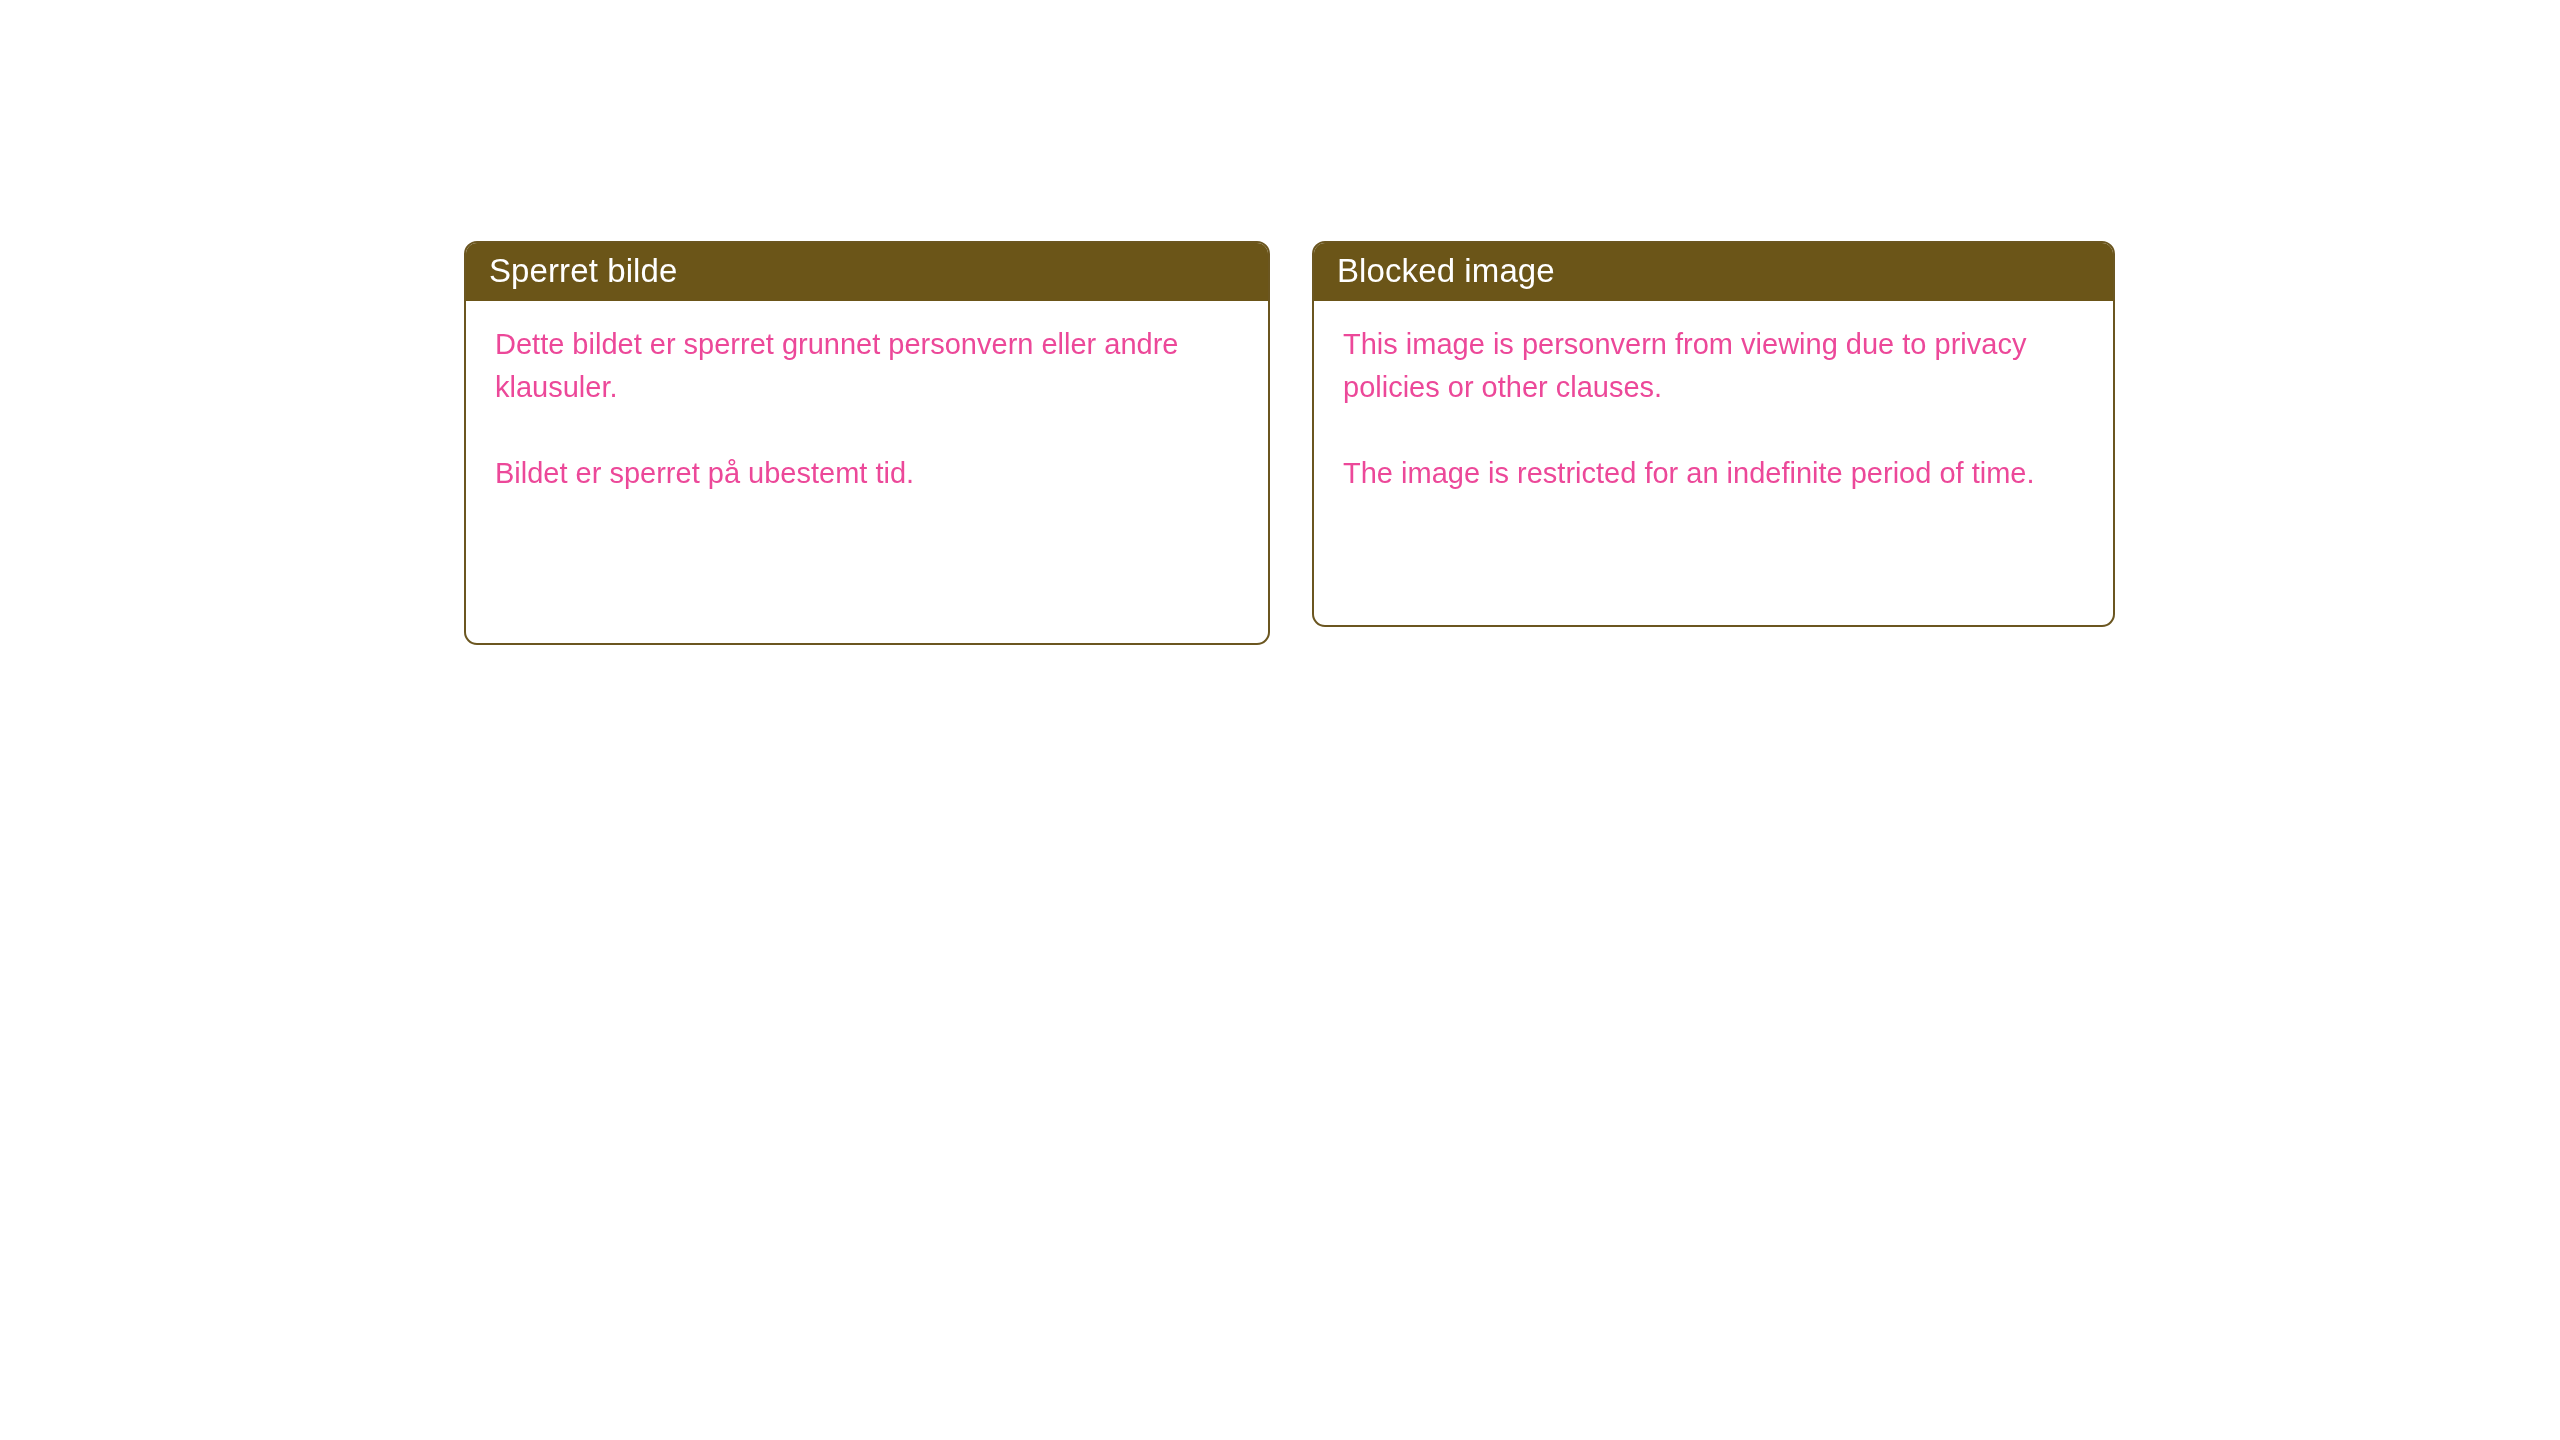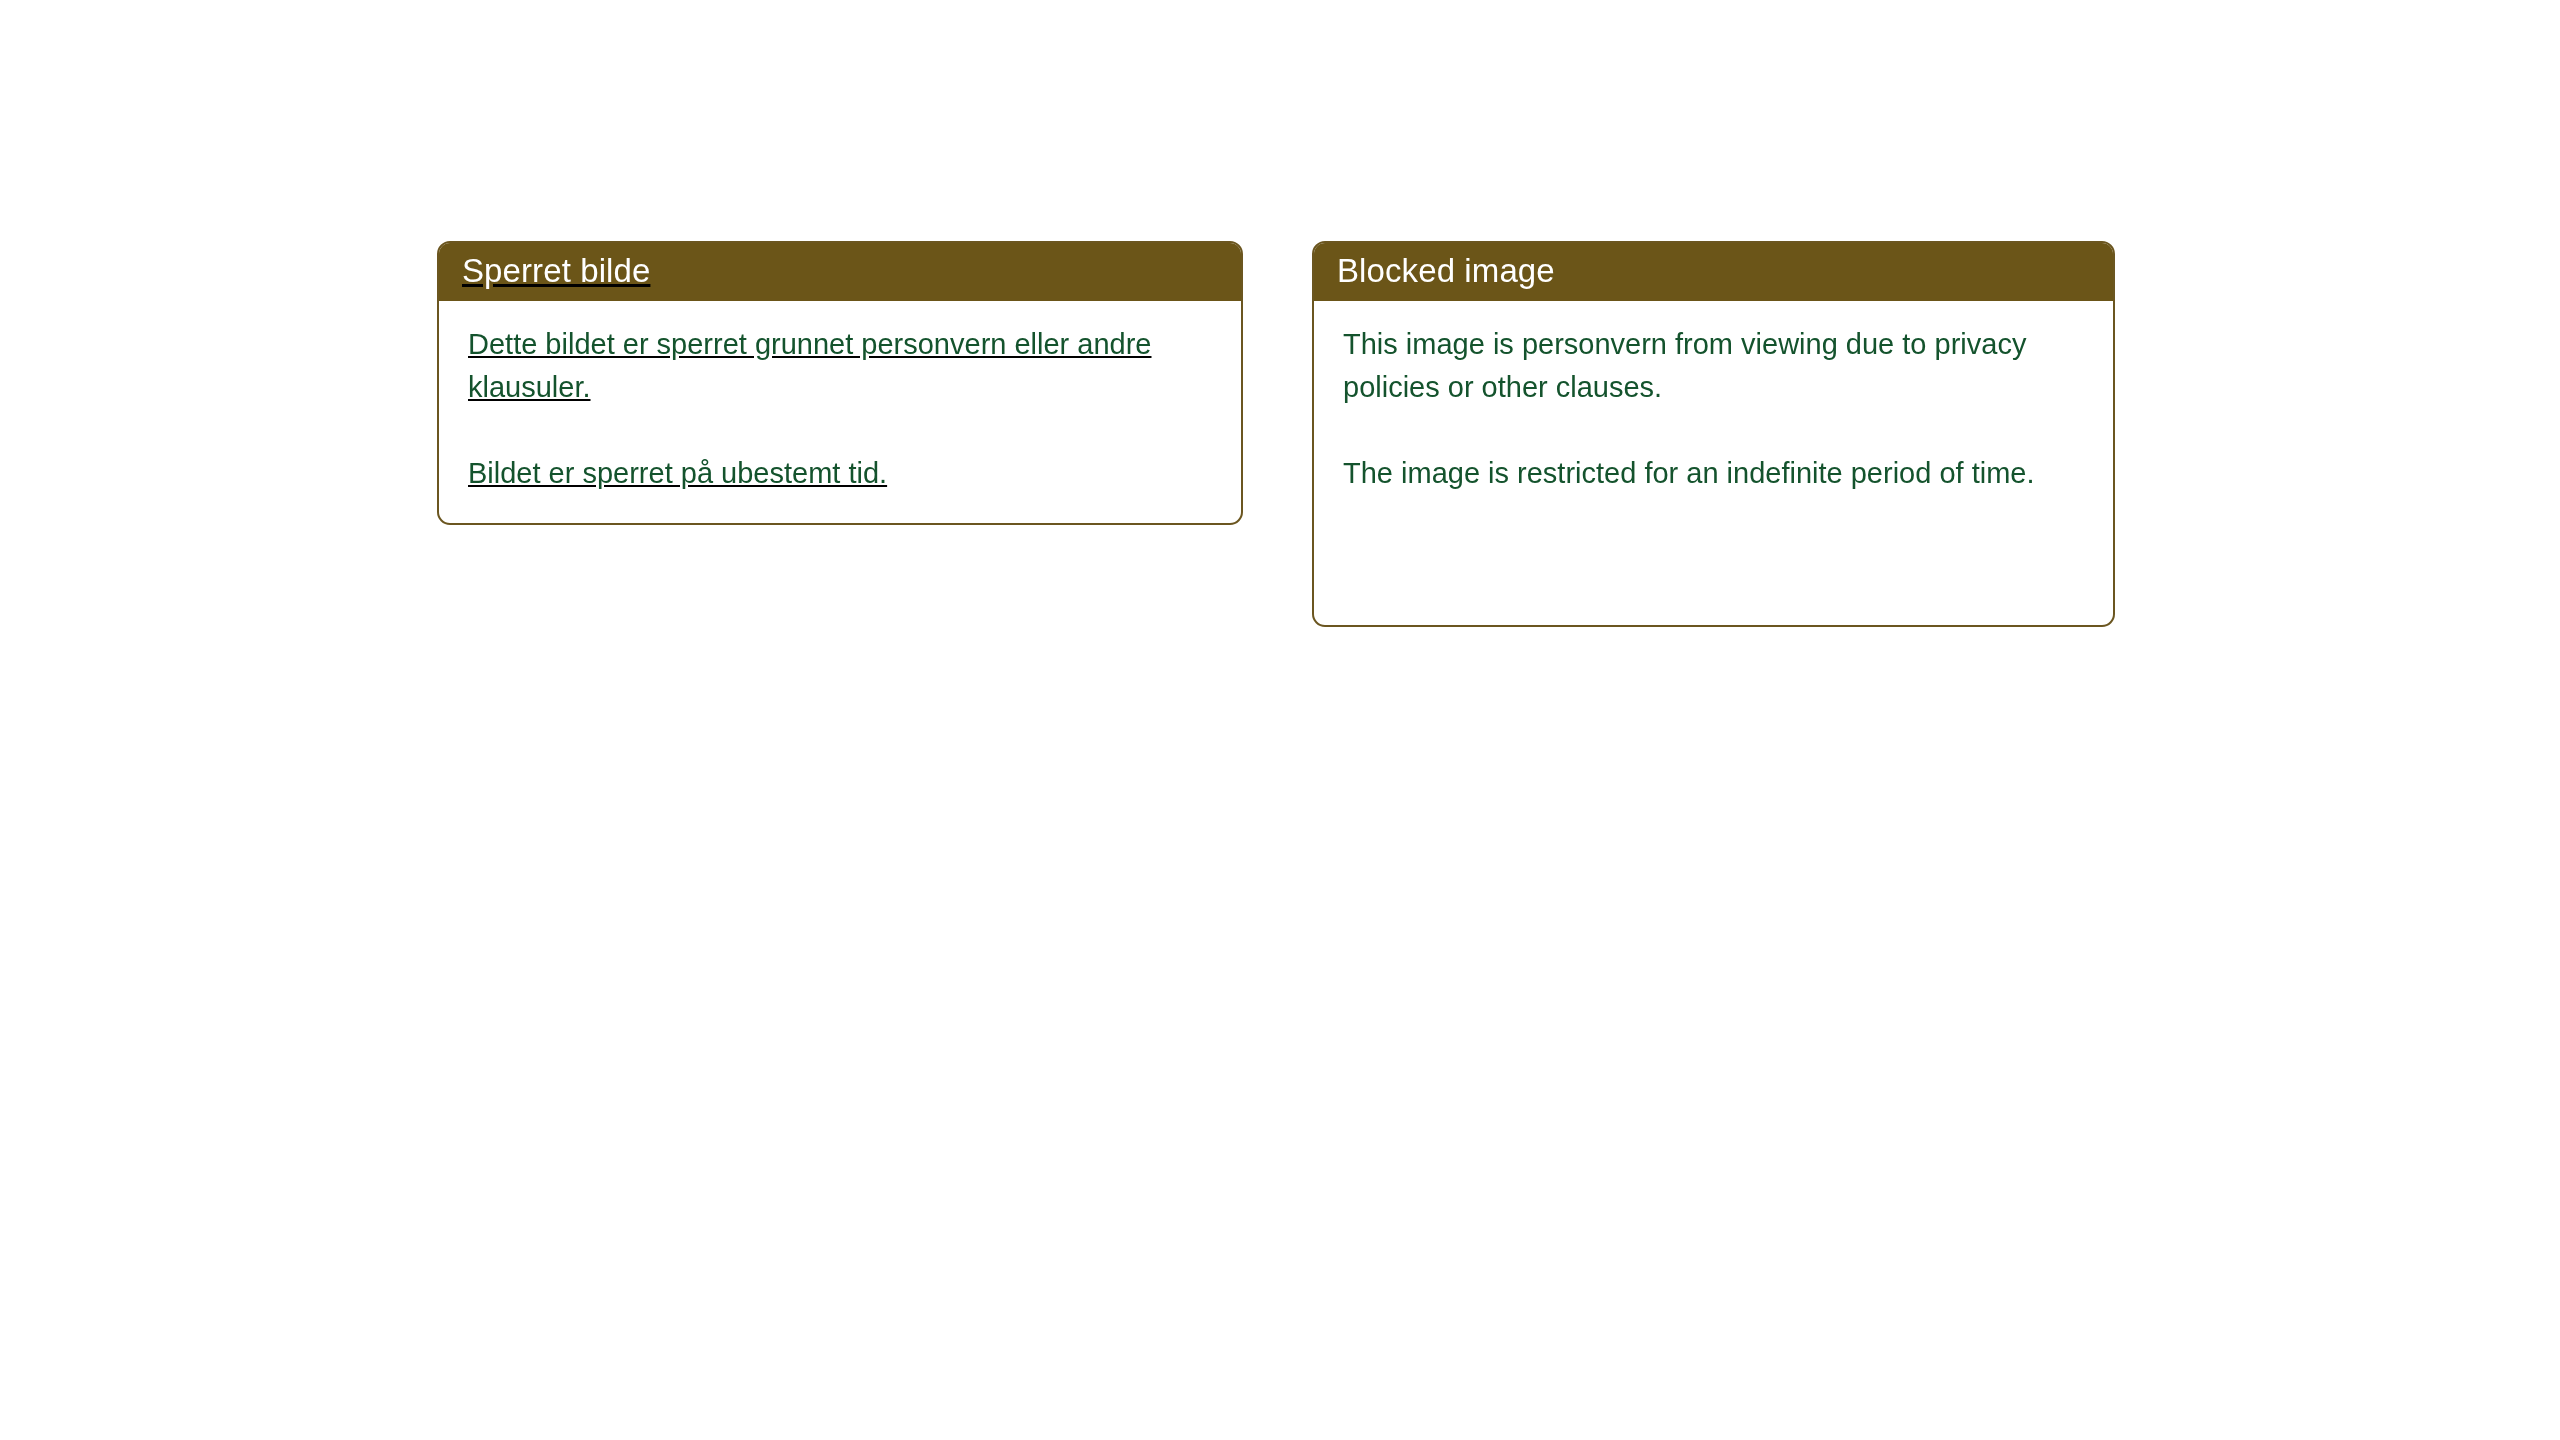--- a/index.html
+++ b/index.html
@@ -24,25 +24,24 @@
   .notice-panel {
     position: absolute;
     box-sizing: border-box;
     background: #ffffff;
     border: 2px solid #6b5620;
     border-radius: 13px;
     overflow: hidden;
   }
 
   .panel-left {
-    left: 437px;
+    left: 464px;
     top: 241px;
     width: 806px;
-    height: 284px;
-    text-decoration: underline;
+    height: 404px;
   }
 
   .panel-right {
     left: 1312px;
     top: 241px;
     width: 803px;
     height: 386px;
   }
 
   .panel-header {
@@ -66,21 +65,21 @@
     white-space: nowrap;
   }
 
   .panel-body {
     box-sizing: border-box;
     padding: 22px 26px 0 29px;
   }
 
   .panel-body p {
     margin: 0;
-    color: #14532d;
+    color: #ec4899;
     font-size: 29px;
     line-height: 43px;
     font-weight: 400;
   }
 
   .panel-body p.spaced {
     margin-top: 43px;
   }
 </style>
 </head>

